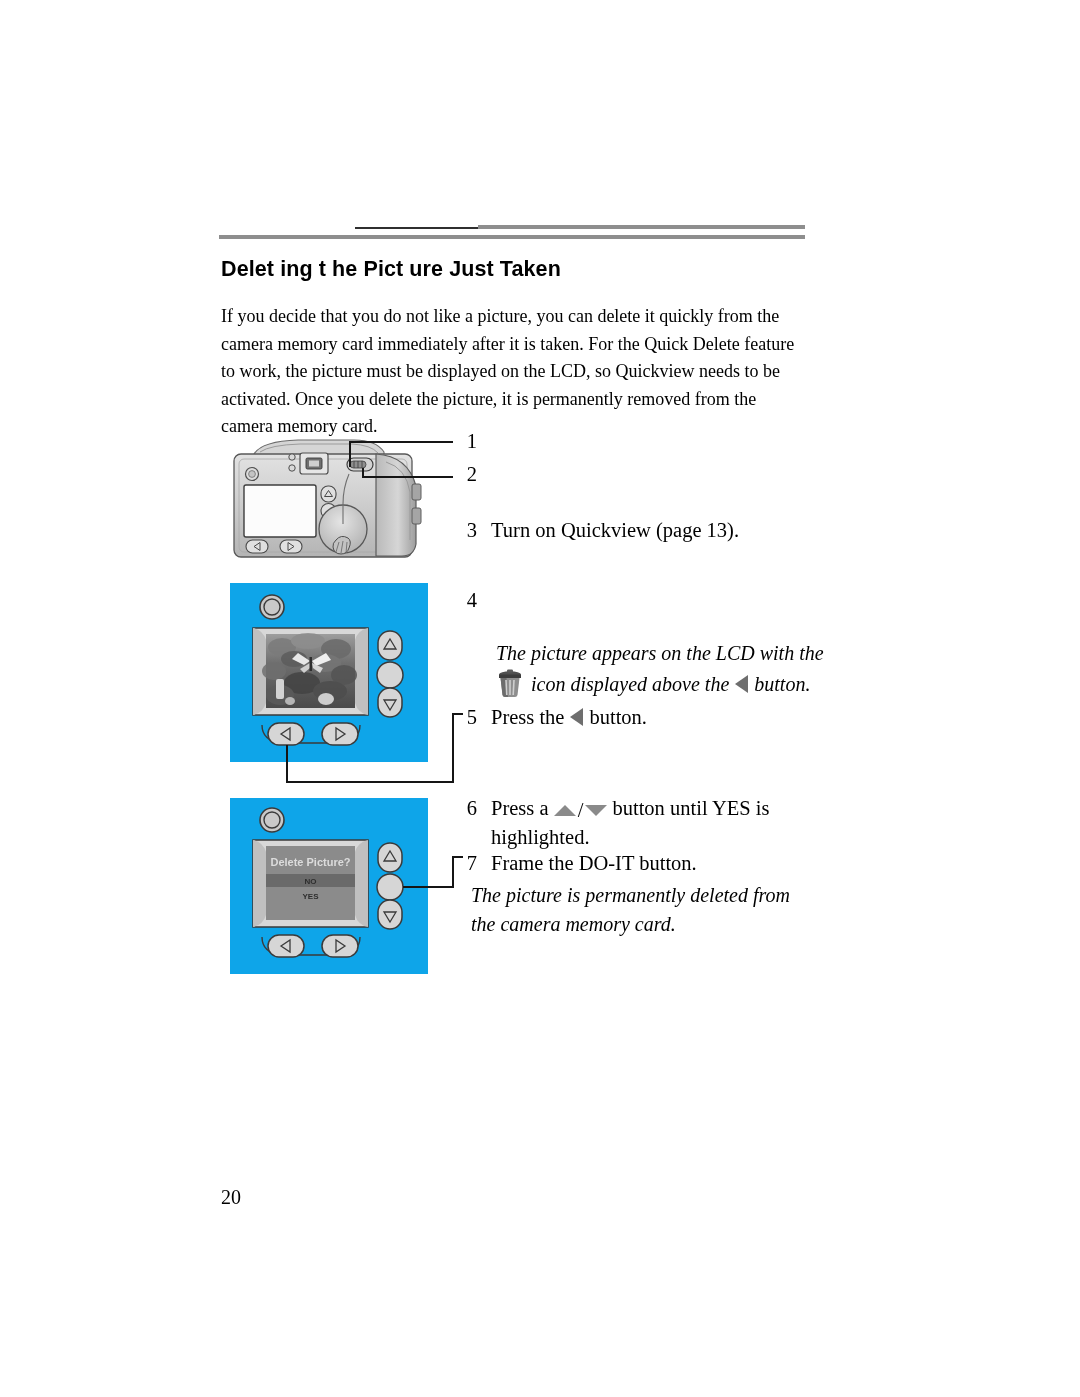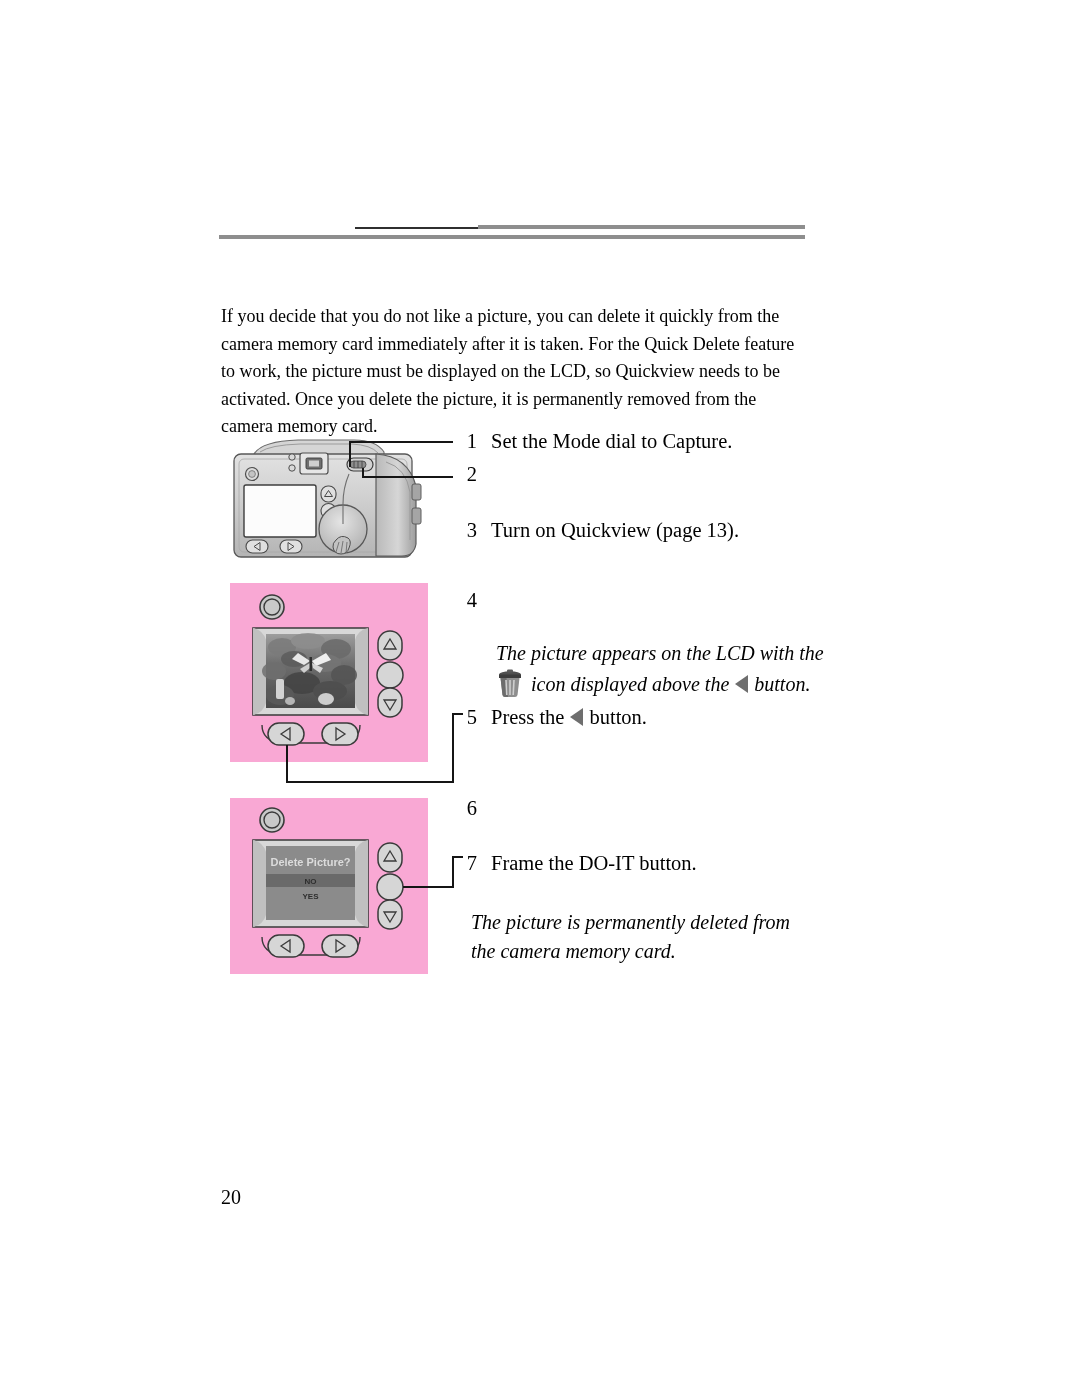--- a/index.html
+++ b/index.html
@@ -102,21 +102,21 @@
   
   .page-num {
     position: absolute;
     left: 221px; top: 1186px;
     font-size: 20px;
   }
 
   
   .panel {
     position: absolute;
-    background: #f9a8d4;
+    background: #0ea5e9;
   }
   .lcd-panel-1 { left: 230px; top: 583px; width: 198px; height: 179px; }
   .lcd-panel-2 { left: 230px; top: 798px; width: 198px; height: 176px; }
 
   .cam-wrap { position: absolute; left: 226px; top: 432px; width: 230px; height: 130px; }
 
   
   .conn { position: absolute; background: #151515; }
 
   svg { display: block; }
@@ -125,20 +125,21 @@
 <body>
 
 <div class="page">
 
   <div class="rules">
     <div class="rule rule-a"></div>
     <div class="rule rule-b"></div>
     <div class="rule rule-c"></div>
   </div>
 
+  <div class="heading">Delet ing t he Pict ure Just  Taken</div>
 
   <div class="intro">If you decide that you do not like a picture, you can delete it quickly from the camera memory card immediately after it is taken. For the Quick Delete feature to work, the picture must be displayed on the LCD, so Quickview needs to be activated. Once you delete the picture, it is permanently removed from the camera memory card.</div>
 
   <div class="cam-wrap">
     <svg width="230" height="130" viewBox="0 0 230 130">
       <defs>
         <linearGradient id="bodyGrad" x1="0" y1="0" x2="0" y2="1">
           <stop offset="0%" stop-color="#e2e2e2"></stop>
           <stop offset="45%" stop-color="#cfcfcf"></stop>
           <stop offset="100%" stop-color="#b4b4b4"></stop>
@@ -205,21 +206,20 @@
     </svg>
   </div>
 
   <div class="conn" style="left:349px; top:441px; width:2px; height:26px;"></div>
   <div class="conn" style="left:349px; top:441px; width:104px; height:2px;"></div>
   <div class="conn" style="left:362px; top:468px; width:2px; height:10px;"></div>
   <div class="conn" style="left:362px; top:476px; width:91px; height:2px;"></div>
 
   <div class="step" style="left:451px; top:428px; width:350px;">
     <div class="step-num">1</div>
-    <div class="step-body">Set the Mode dial to Capture.</div>
   </div>
 
   <div class="step" style="left:451px; top:461px; width:352px;">
     <div class="step-num">2</div>
   </div>
 
   <div class="step" style="left:451px; top:517px; width:350px;">
     <div class="step-num">3</div>
     <div class="step-body">Turn on Quickview (page 13).</div>
   </div>
@@ -346,24 +346,33 @@
       <path d="M115 148 l-9 -6 v12 z" fill="none" stroke="#3a3a3a" stroke-width="1.3"></path>
     </svg>
   </div>
 
   <div class="conn" style="left:403px; top:886px; width:50px; height:2px;"></div>
   <div class="conn" style="left:452px; top:856px; width:2px; height:32px;"></div>
   <div class="conn" style="left:452px; top:856px; width:11px; height:2px;"></div>
 
   <div class="step" style="left:451px; top:795px; width:352px;">
     <div class="step-num">6</div>
+    <div class="step-body">
+      <span>Press a</span>
+      <span class="inline-mid">
+        <span class="tri-up"></span>
+          <span class="slash">/</span>
+          <span class="tri-down"></span>
+      </span>
+      <span>button until YES is highlighted.</span>
+    </div>
   </div>
 
   <div class="step" style="left:451px; top:850px; width:352px;">
     <div class="step-num">7</div>
     <div class="step-body">Frame the DO-IT button.</div>
   </div>
 
-  <div class="note" style="position:absolute; left:471px; top:881px; width:335px;margin-top:27px;">The picture is permanently deleted from the camera memory card.</div>
+  <div class="note" style="position:absolute; left:471px; top:881px; width:335px;">The picture is permanently deleted from the camera memory card.</div>
 
   <div class="page-num">20</div>
 
 </div>
 
 </body></html>

